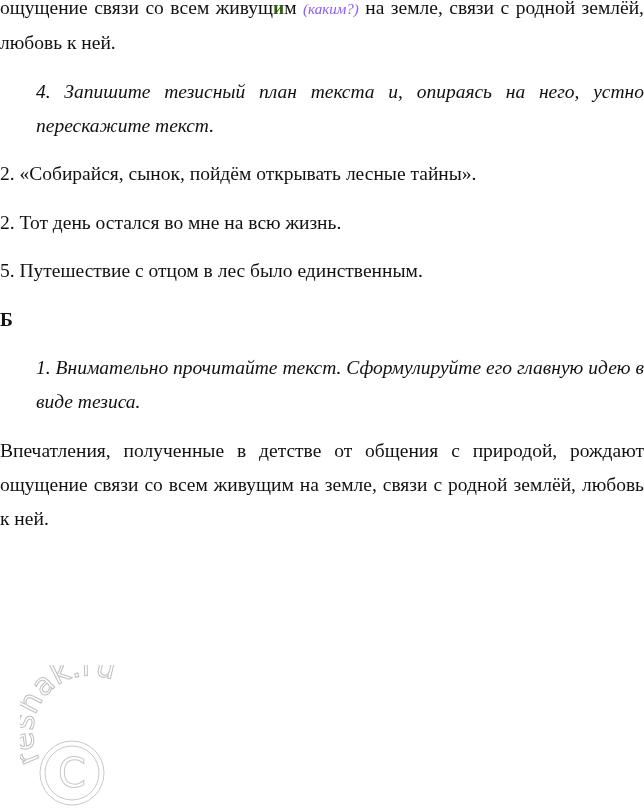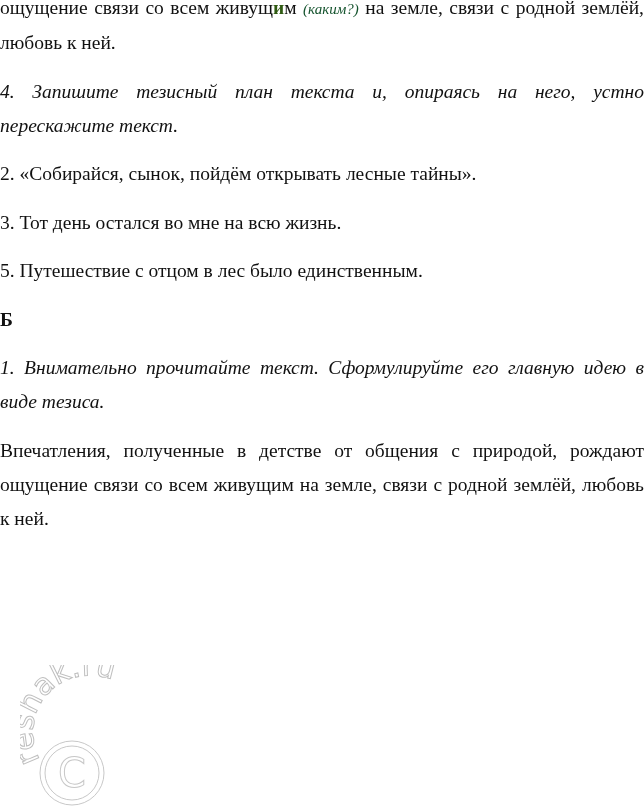--- a/index.html
+++ b/index.html
@@ -22,25 +22,26 @@
       width: 644px;
     }
     p {
       margin: 0 0 14.5px 0;
       font-size: 19.5px;
       line-height: 34px;
       text-align: justify;
     }
     .task {
       font-style: italic;
+      margin-left: 36px;
     }
     .hint {
       font-style: italic;
       font-size: 15px;
-      color: #14532d;
+      color: #8b5cf6;
     }
     .green {
       color: #2f5a12;
       font-weight: bold;
     }
     .section-letter {
       font-weight: bold;
       margin-top: 2px;
       margin-bottom: 14.5px;
     }
@@ -59,21 +60,21 @@
 
 <div class="page">
 
   <p>
     <span>ощущение связи со всем живущ</span><span class="green">и</span><span>м </span><span class="hint">(каким?)</span><span> на земле, связи с родной землёй, любовь к ней.</span>
   </p>
 
   <p class="task">4. Запишите тезисный план текста и, опираясь на него, устно перескажите текст.</p>
 
   <p>2. «Собирайся, сынок, пойдём открывать лесные тайны».</p>
-  <p>3. Тот день остался во мне на всю жизнь.</p>
+  <p>2. Тот день остался во мне на всю жизнь.</p>
   <p>5. Путешествие с отцом в лес было единственным.</p>
 
   <p class="section-letter">Б</p>
 
   <p class="task">1. Внимательно прочитайте текст. Сформулируйте его главную идею в виде тезиса.</p>
 
   <p>Впечатления, полученные в детстве от общения с природой, рождают ощущение связи со всем живущим на земле, связи с родной землёй, любовь к ней.</p>
 </div>
 
 <svg class="watermark" viewBox="0 0 150 150" xmlns="http://www.w3.org/2000/svg">

